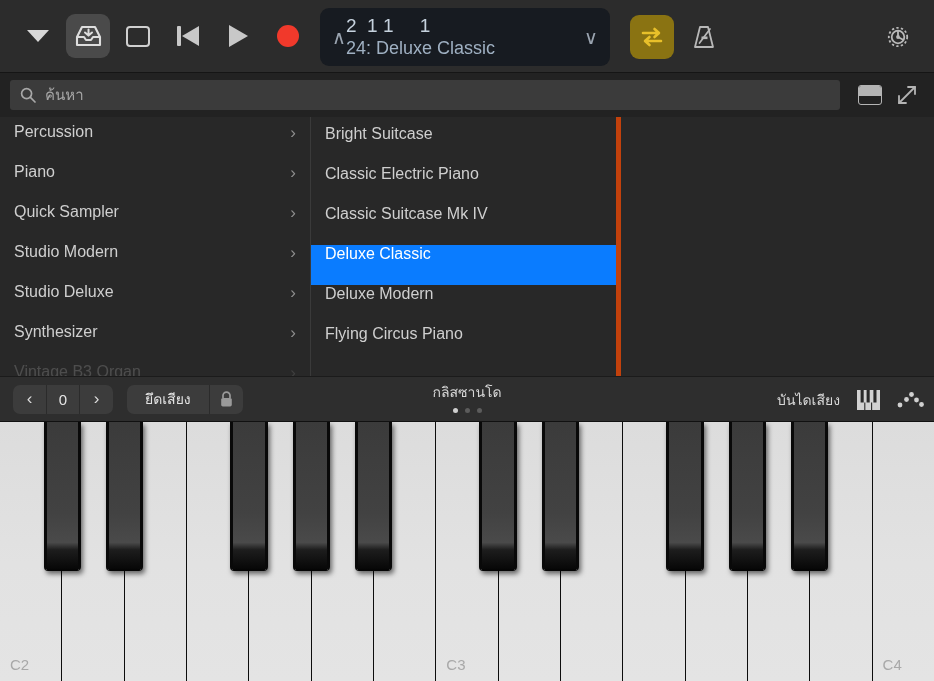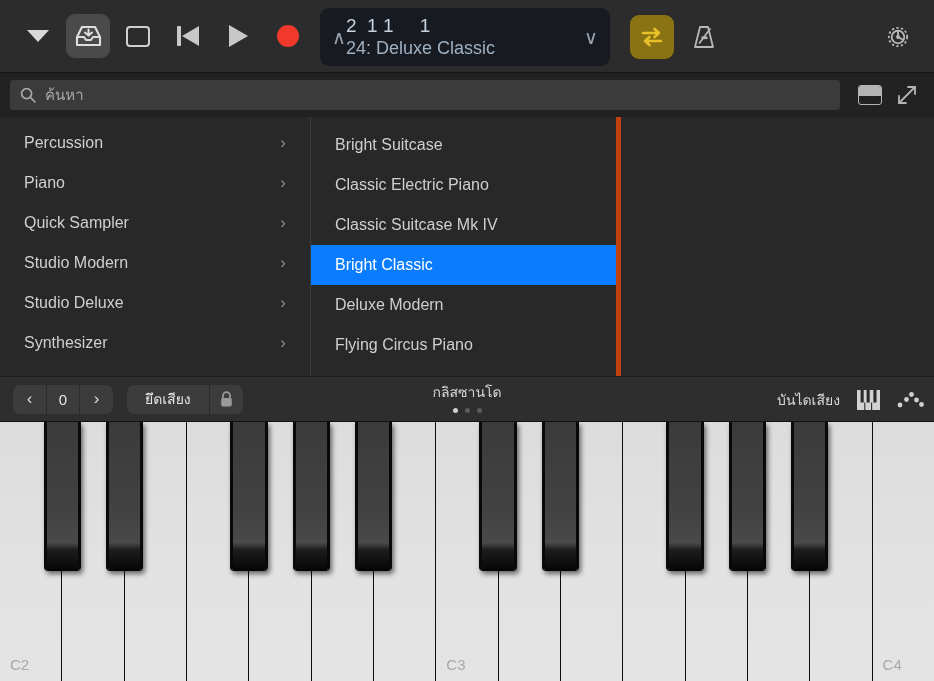--- a/index.html
+++ b/index.html
@@ -63,21 +63,21 @@
   .split-icon .t { flex:1; background:#b4b4b4; }
   .split-icon .b { flex:1; background:transparent; border-top:1.6px solid #b4b4b4; }
 
   
   .browser { flex:1; display:flex; background:#282828; overflow:hidden; position:relative; min-height:0; }
   .col { height:100%; overflow:hidden; position:relative; }
   .col-cats { width:311px; border-right:1px solid #3a3a3a; }
   .col-presets { width:310px; border-right:5px solid #c2410c; }
   .col-empty { flex:1; }
   .row {
-    height:40px; display:flex; align-items:center; padding:0 24px;
+    height:40px; display:flex; align-items:flex-start; padding:0 14px;
     color:#cfcfcf; font-size:16px; cursor:pointer; justify-content:space-between;
   }
   .row .chev { color:#8e8e8e; font-size:17px; font-weight:300; }
   .row.sel { background:#0a7cff; }
   .row.sel .lbl { color:#fff; }
   .row .lbl { white-space:nowrap; overflow:hidden; text-overflow:ellipsis; }
   .cats-list { padding-top:6px; }
   .presets-list { padding-top:8px; }
   .row-faded { opacity:.22; }
 
@@ -257,21 +257,21 @@
         <div class="row">
           <span class="lbl">Bright Suitcase</span>
         </div>
         <div class="row">
           <span class="lbl">Classic Electric Piano</span>
         </div>
         <div class="row">
           <span class="lbl">Classic Suitcase Mk IV</span>
         </div>
         <div class="row sel">
-          <span class="lbl">Bright Classic</span>
+          <span class="lbl">Deluxe Classic</span>
         </div>
         <div class="row">
           <span class="lbl">Deluxe Modern</span>
         </div>
         <div class="row">
           <span class="lbl">Flying Circus Piano</span>
         </div>
       </div>
     </div>
 

